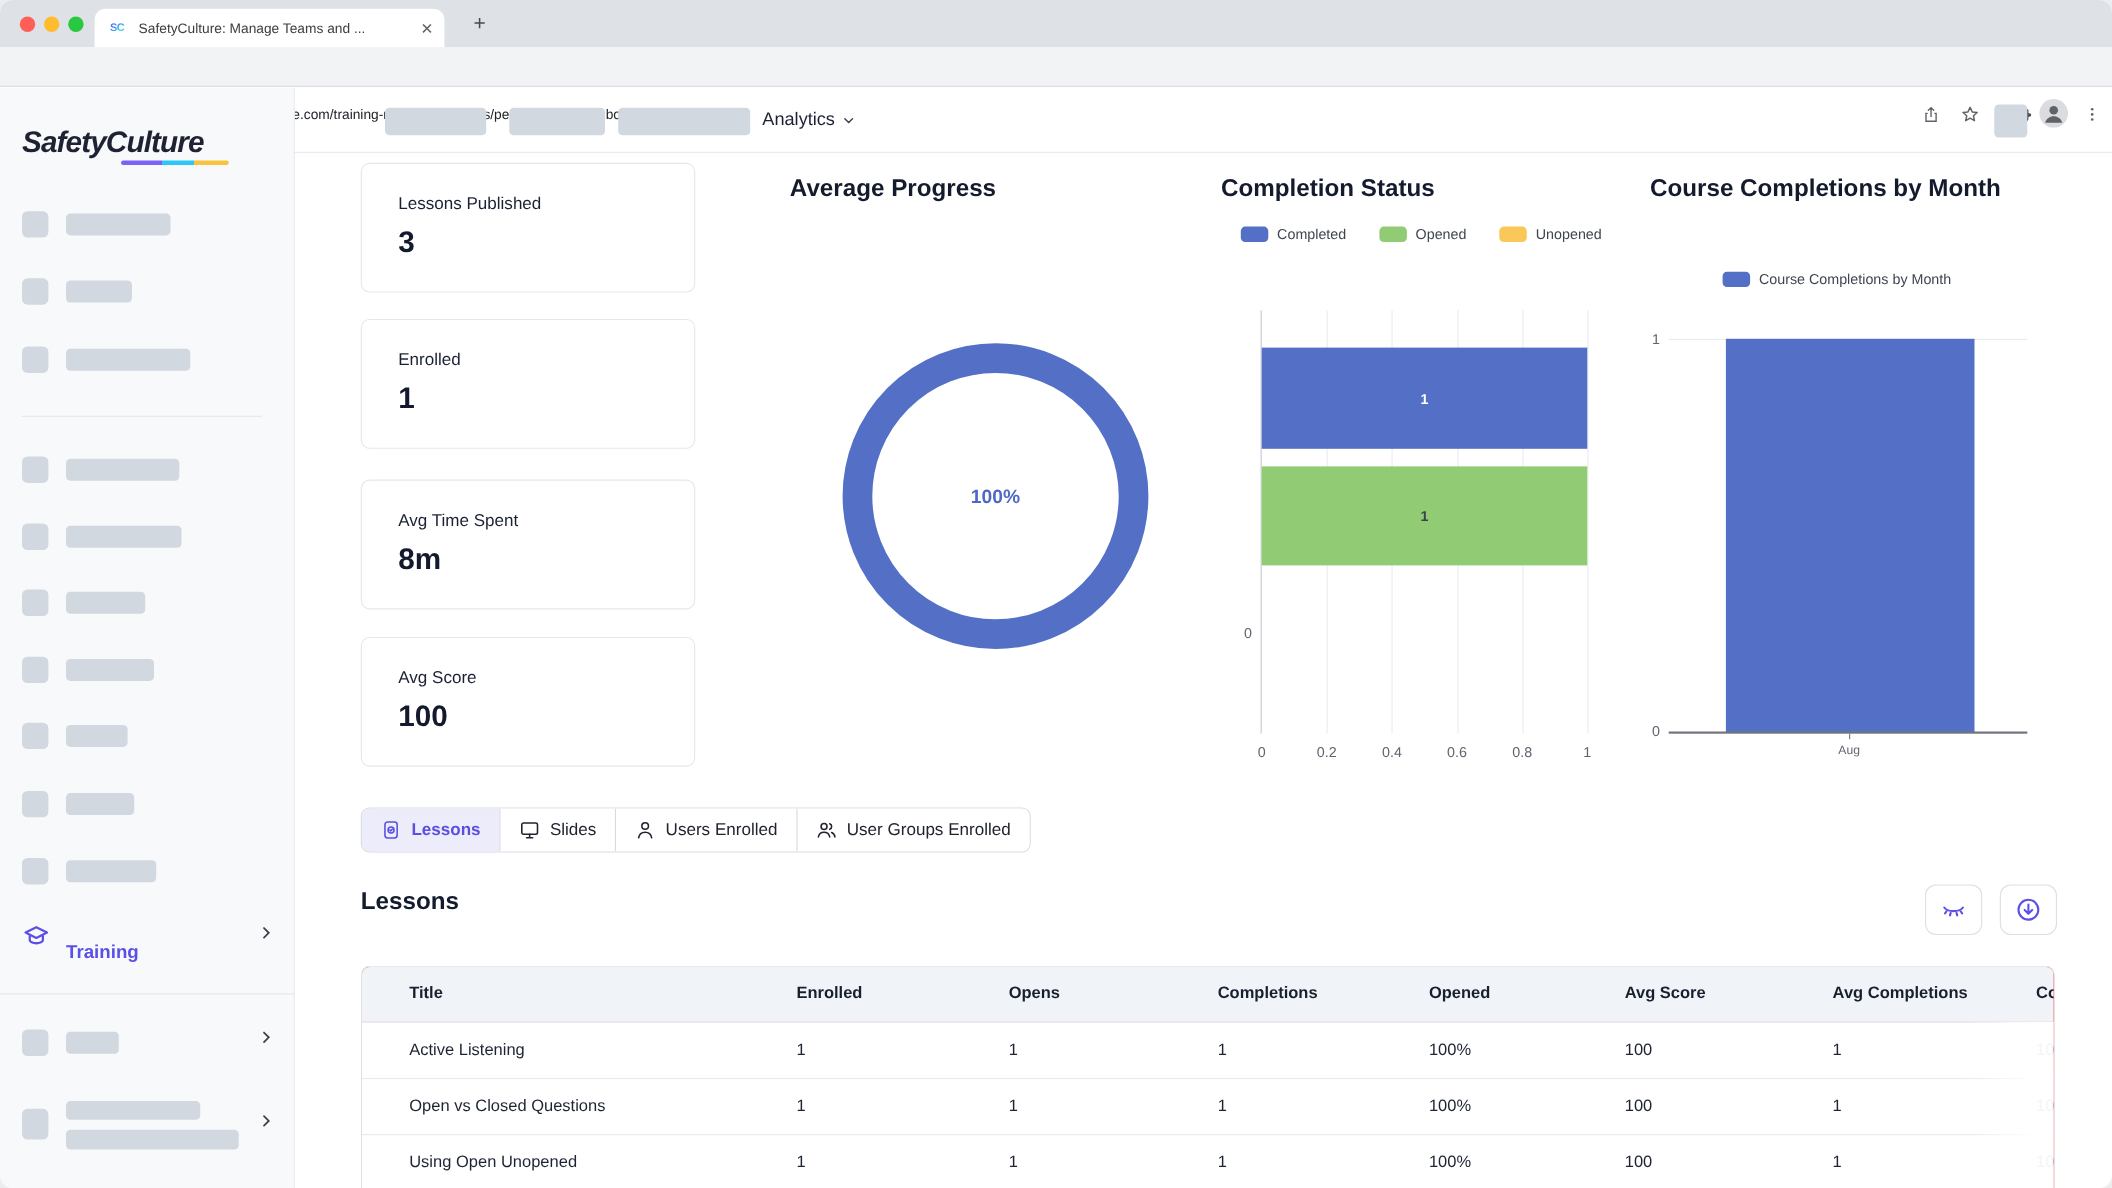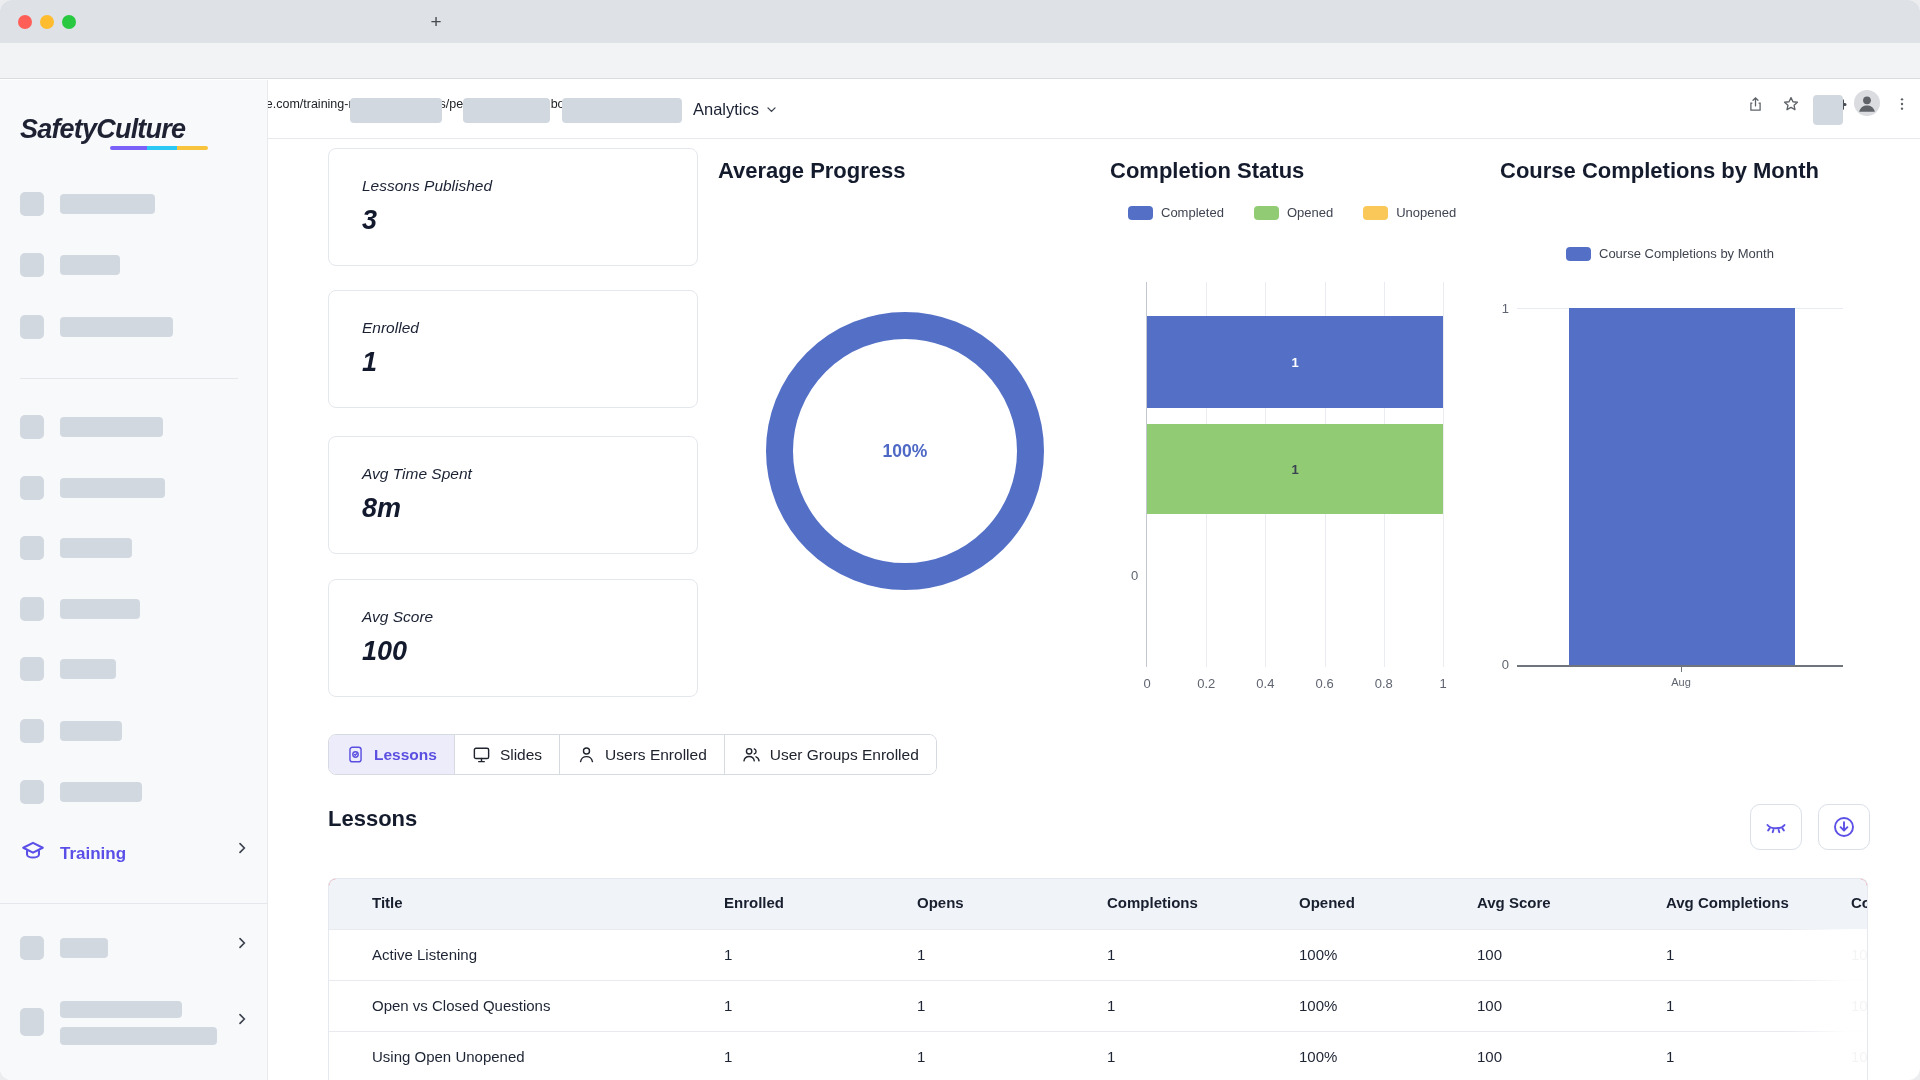--- a/index.html
+++ b/index.html
@@ -24,31 +24,31 @@
   .avatarc { background:#DADCE0; border-radius:50%; width:26px; height:26px; }
   .sidebar { position:absolute; left:0; top:80px; width:268px; height:1000px; background:#F8F9FB; border-right:1px solid #E8EAED; }
   .logo { position:absolute; left:20px; top:34px; font-size:27px; font-weight:800; letter-spacing:-0.8px; color:#1E2233; font-style:italic; }
   .logobar { position:absolute; left:110px; top:66px; width:98px; height:4px; border-radius:2px;
     background:linear-gradient(90deg,#7B61F8 0%,#7B61F8 38%,#2BC8F5 38%,#2BC8F5 68%,#F8C43D 68%,#F8C43D 100%); }
   .skic { position:absolute; left:20px; width:24px; height:24px; border-radius:5px; background:#D2D8E0; }
   .skbar { position:absolute; left:60px; height:20px; border-radius:4px; background:#D2D8E0; }
   .sdiv { position:absolute; height:1px; background:#E4E7EB; }
   .chev { position:absolute; left:234px; color:#3A404C; }
   .training { position:absolute; left:0; top:756px; width:268px; height:32px; }
-  .training .tlabel { position:absolute; left:60px; top:8px; font-size:17px; font-weight:600; color:#5A50E8; }
+  .training .tlabel { position:absolute; left:60px; top:20px; font-size:17px; font-weight:600; color:#5A50E8; }
   .training .tic { position:absolute; left:20px; top:2px; color:#5A50E8; }
 
   
   .hblock { position:absolute; top:98px; height:25px; border-radius:4px; background:#D2D8E0; }
   .analytics { position:absolute; left:693px; top:100px; display:flex; align-items:center; gap:6px; color:#1A2133; font-size:16.5px; }
   .hsquare { position:absolute; left:1813px; top:95px; width:30px; height:30px; border-radius:4px; background:#D2D8E0; }
   .hdivider { position:absolute; left:268px; top:138px; width:1652px; height:1px; background:#E7E9ED; }
 
   
-  .card { position:absolute; left:328px; width:370px; height:118px; background:#fff; border:1px solid #E4E7EC; border-radius:8px;font-style:italic; }
+  .card { position:absolute; left:328px; width:304px; height:118px; background:#fff; border:1px solid #E4E7EC; border-radius:8px; }
   .card .clabel { position:absolute; left:33px; top:28px; font-size:15.5px; color:#1A2133; }
   .card .cvalue { position:absolute; left:33px; top:56px; font-size:27px; font-weight:700; color:#131A2D; }
 
   
   .chtitle { position:absolute; font-size:22px; font-weight:700; color:#141B2D; line-height:41px; }
   .donut { position:absolute; left:766px; top:312px; width:278px; height:278px; border:27px solid #5470C6; border-radius:50%; display:flex; align-items:center; justify-content:center; }
   .donutlabel { font-size:17.5px; font-weight:700; color:#4E68C5; }
   .legend { position:absolute; display:flex; align-items:center; gap:30px; }
   .litem { display:flex; align-items:center; gap:8px; font-size:13px; color:#3F4450; }
   .swatch { width:25px; height:14px; border-radius:4px; }
@@ -90,20 +90,25 @@
 </style>
 </head>
 <body>
 
 <div class="window">
 
   <div class="tabstrip">
     <div class="light red"></div>
     <div class="light yellow"></div>
     <div class="light green"></div>
+    <div class="tab">
+      <span class="favicon">SC</span>
+      <span class="tabtitle">SafetyCulture: Manage Teams and ...</span>
+      <span class="tabclose">✕</span>
+    </div>
     <div class="newtab">+</div>
   </div>
 
   <div class="urlrow">
     <div class="navic" style="left:12px;">
       <svg width="18" height="18" viewBox="0 0 24 24" fill="none" stroke="currentColor" stroke-width="2" stroke-linecap="round">
           <path d="M19 12H5M11 6l-6 6 6 6"></path>
         </svg>
     </div>
     <div class="navic" style="left:42px; color:#9AA0A6;">

